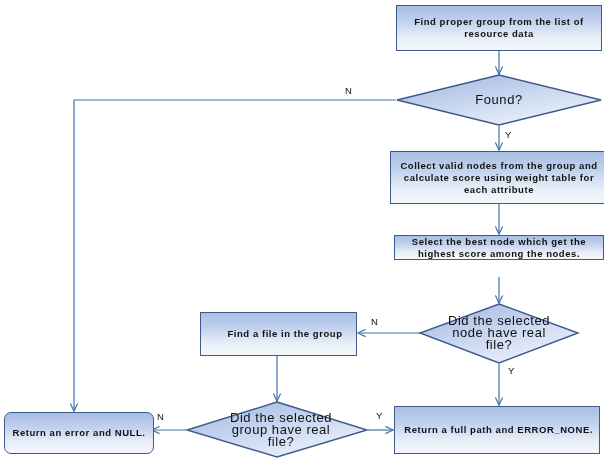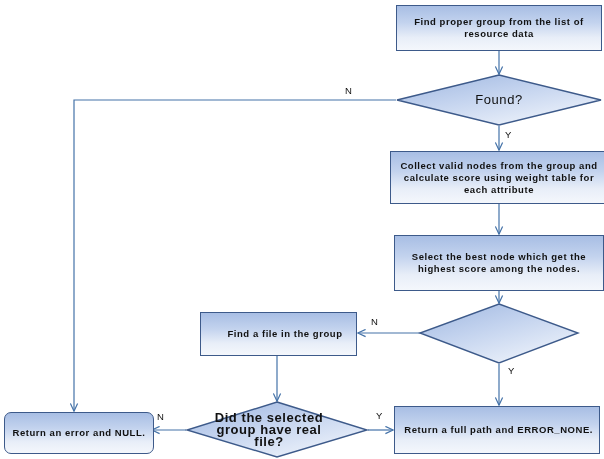--- a/index.html
+++ b/index.html
@@ -118,42 +118,45 @@
   </svg>
 
   <div class="node process" style="left:396px; top:5px; width:206px; height:46px;">
     <span>Find proper group from the list of resource data</span>
   </div>
 
   <div class="node process" style="left:390px; top:151px; width:218px; height:53px;">
     <span>Collect valid nodes from the group and calculate score using weight table for each attribute</span>
   </div>
 
-  <div class="node process" style="left:394px; top:235px; width:210px; height:56px;">
+  <div class="node process" style="left:394px; top:235px; width:210px; height:25px;">
     <span>Select the best node which get the highest score among the nodes.</span>
   </div>
 
   <div class="node process" style="left:200px; top:312px; width:157px; height:44px;padding-left:19px;">
     <span>Find a file in the group</span>
   </div>
 
   <div class="node process" style="left:4px; top:412px; width:150px; height:42px;border-radius:7px;">
     <span>Return an error and NULL.</span>
   </div>
 
   <div class="node process" style="left:394px; top:406px; width:206px; height:48px;justify-content:flex-end;">
     <span>Return a full path and ERROR_NONE.</span>
   </div>
 
   <div class="decision-label" style="left:439px; top:88px; width:120px; height:24px;">
     <span>Found?</span>
   </div>
 
+  <div class="decision-label" style="left:444px; top:312px; width:110px; height:42px;">
+    <span>Did the selected node have real file?</span>
+  </div>
 
-  <div class="decision-label" style="left:214px; top:409px; width:110px; height:42px;font-weight:bold;">
+  <div class="decision-label" style="left:226px; top:409px; width:110px; height:42px;">
     <span>Did the selected group have real file?</span>
   </div>
 
   <div class="edge-label" style="left:345px; top:85px;">N</div>
 
   <div class="edge-label" style="left:505px; top:129px;">Y</div>
 
   <div class="edge-label" style="left:371px; top:316px;">N</div>
 
   <div class="edge-label" style="left:508px; top:365px;">Y</div>

